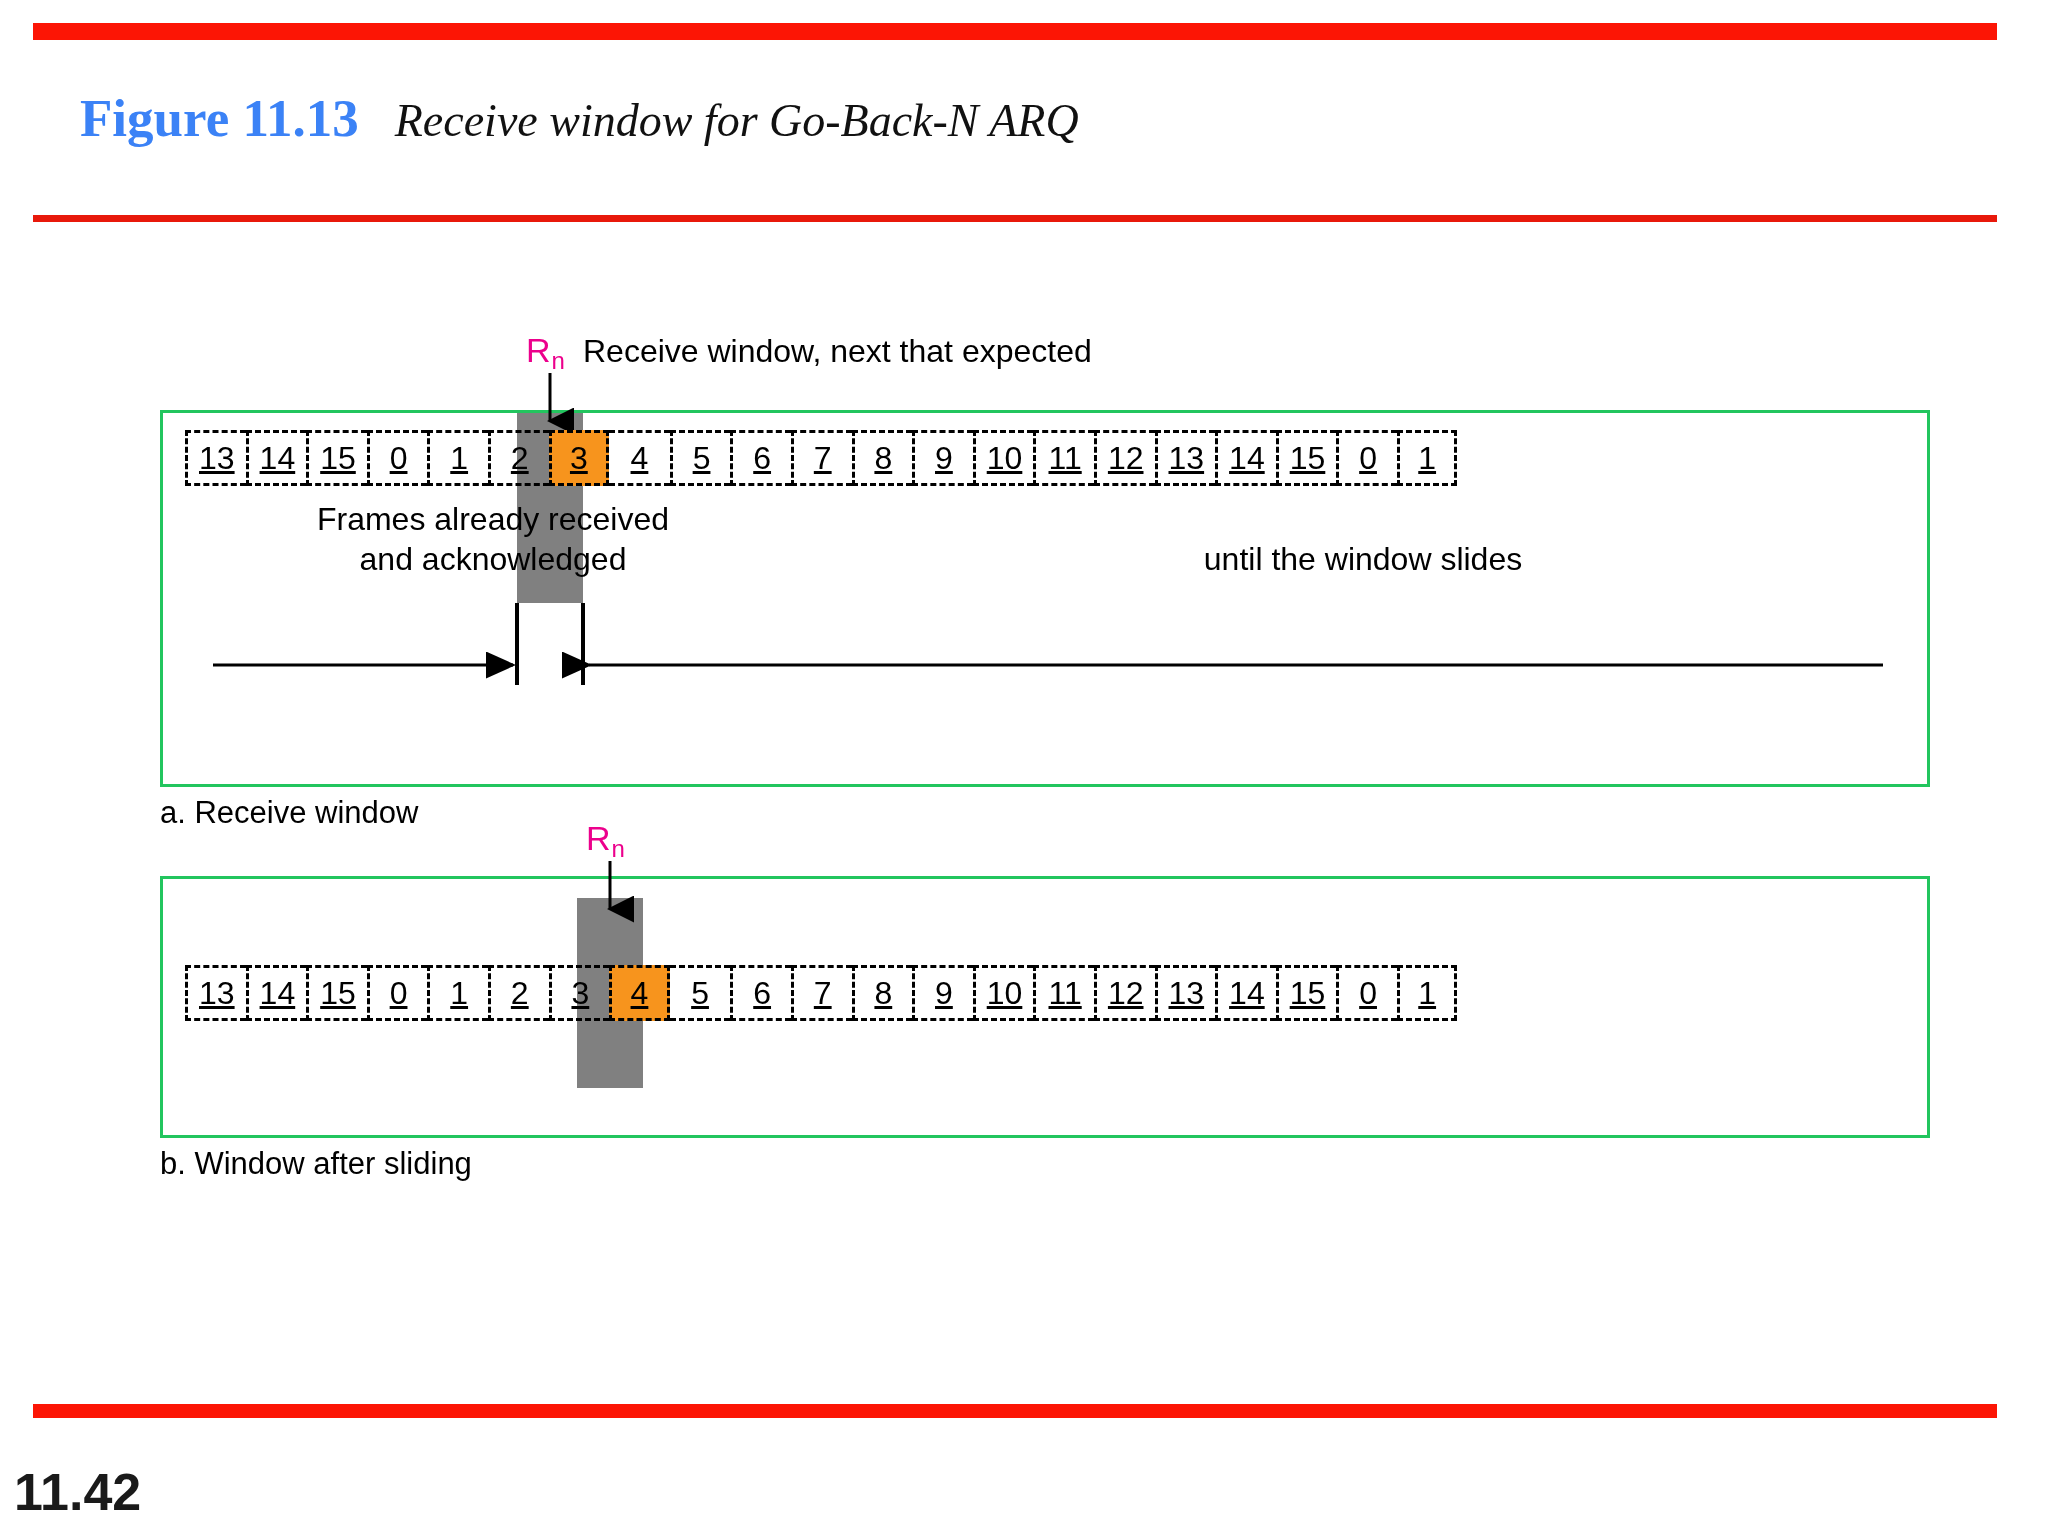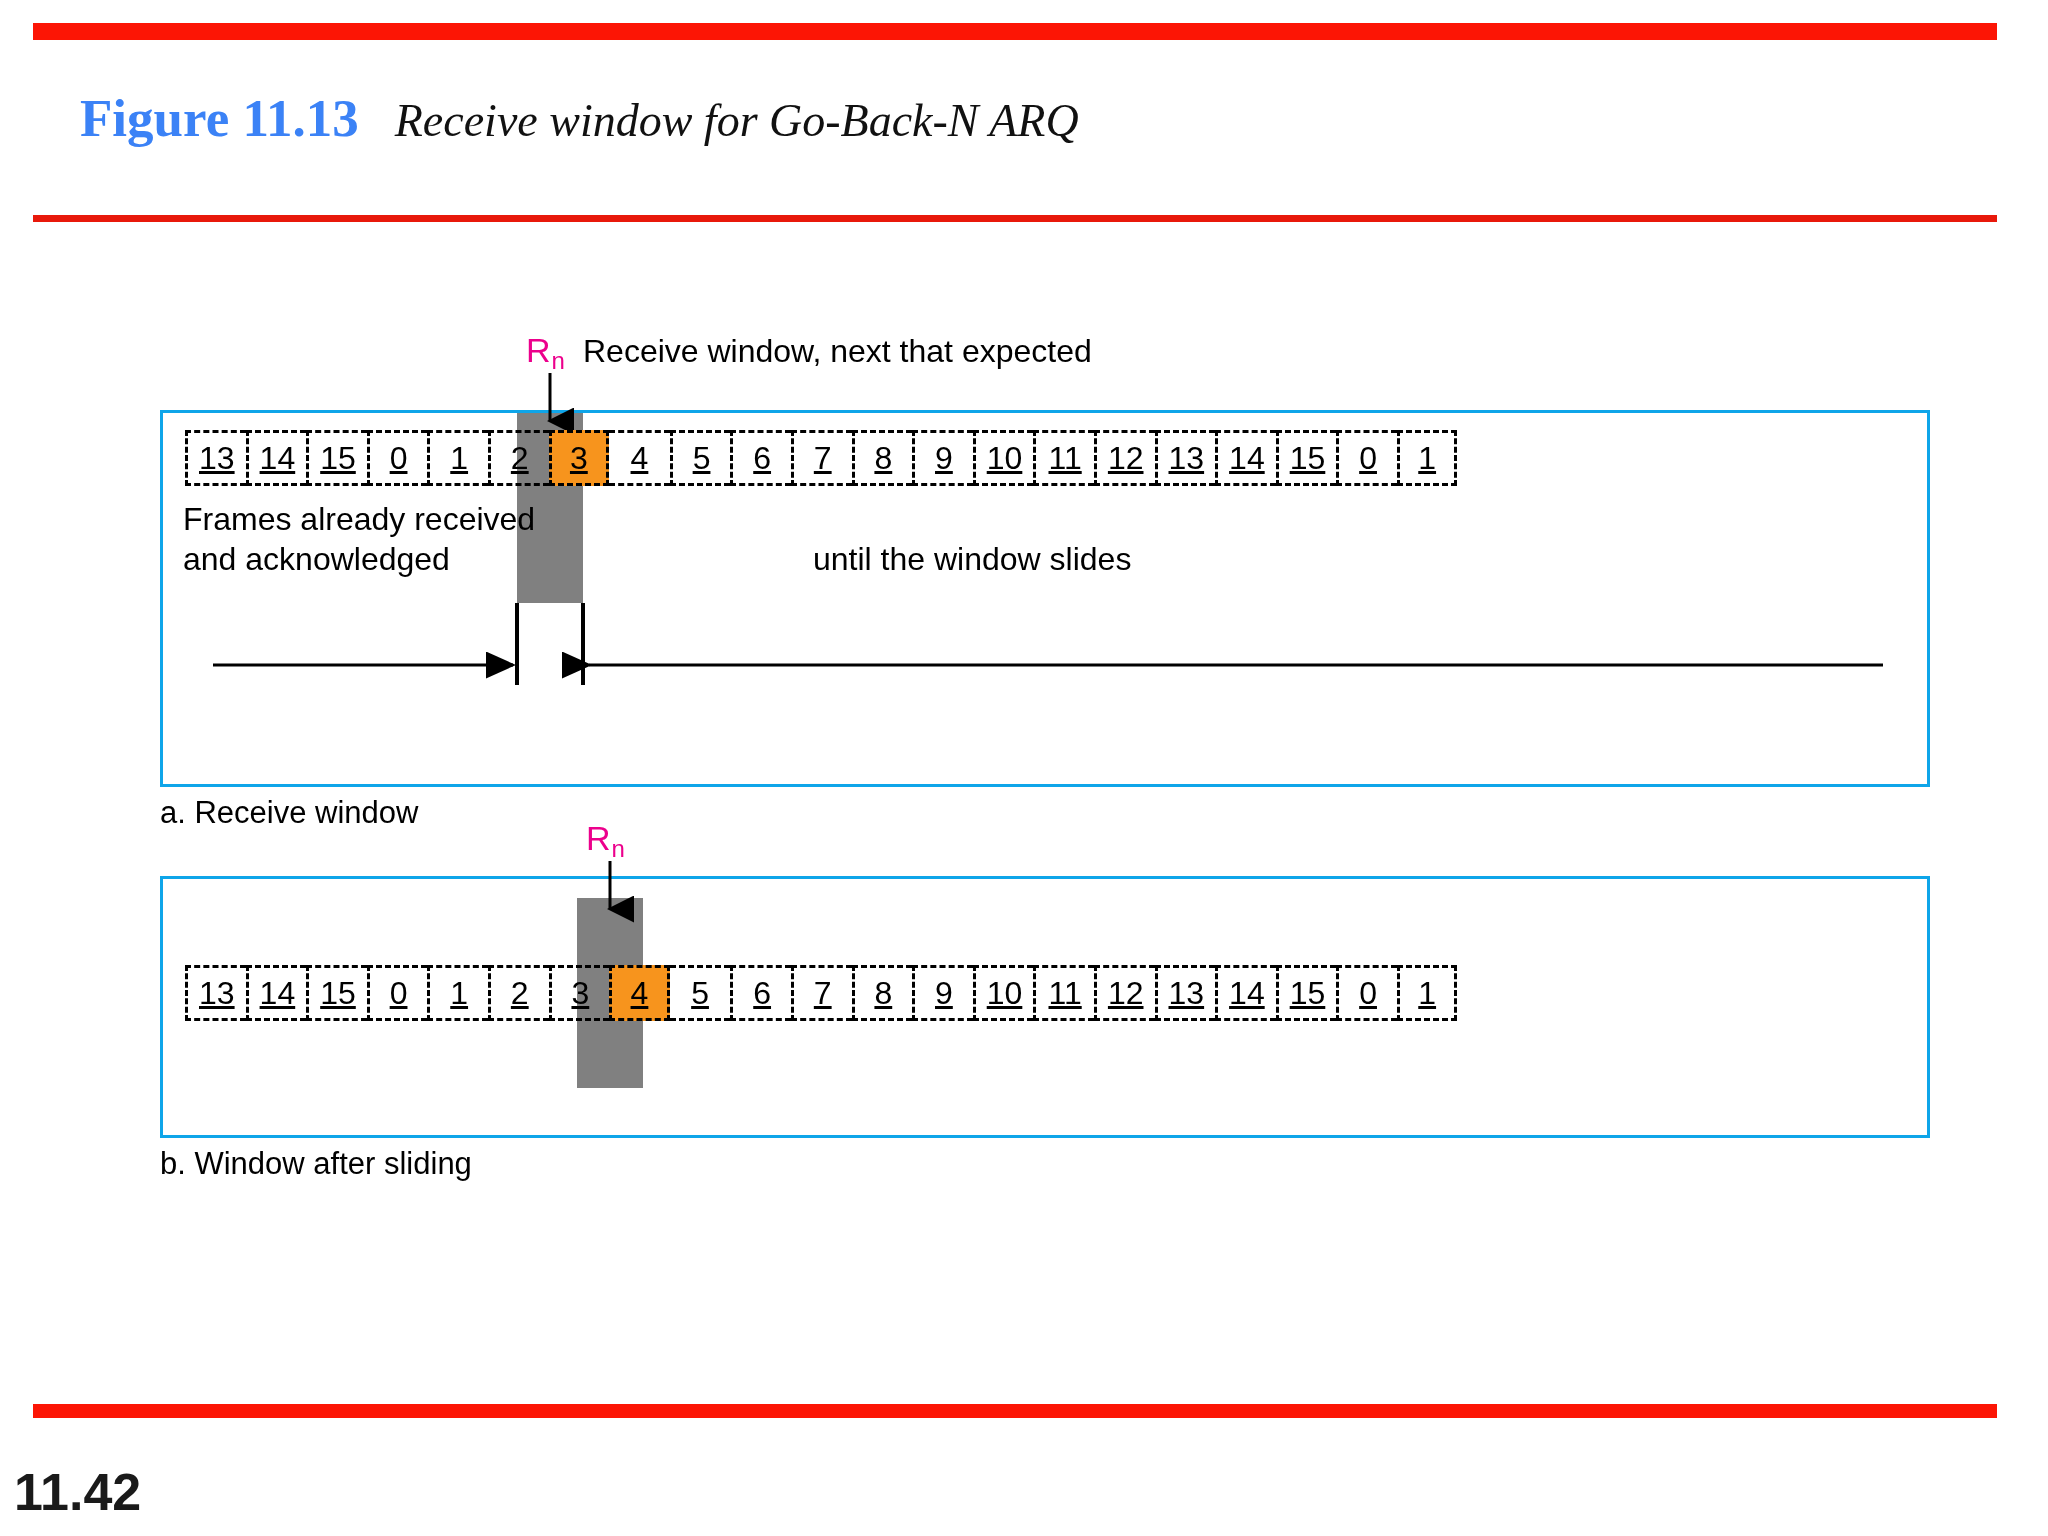--- a/index.html
+++ b/index.html
@@ -63,21 +63,21 @@
     left: 14px; top: 1462px;
     font-family: "Liberation Sans", sans-serif;
     font-weight: bold;
     font-size: 52px;
     color: #1a1a1a;
   }
 
   
   .panel {
     position: absolute;
-    border: 3px solid #0ea5e9;
+    border: 3px solid #22c55e;
     background: #ffffff;
     box-sizing: border-box;
   }
   #panel-a { left: 160px; top: 410px; width: 1770px; height: 377px; }
   #panel-b { left: 160px; top: 876px; width: 1770px; height: 262px; }
 
   .panel-caption {
     position: absolute;
     font-family: Liberation Sans, sans-serif;
     font-size: 31px;
@@ -143,21 +143,21 @@
   }
 
   .annot-text {
     position: absolute;
     font-family: "Liberation Sans", sans-serif;
     font-size: 32px;
     color: #000000;
     white-space: nowrap;
     z-index: 6;
   }
-  .annot-text.center { text-align: left; }
+  .annot-text.center { text-align: center; }
 
   svg.overlay {
     position: absolute;
     left: 0; top: 0;
     width: 100%;
     height: 100%;
     overflow: visible;
     pointer-events: none;
     z-index: 4;
   }

